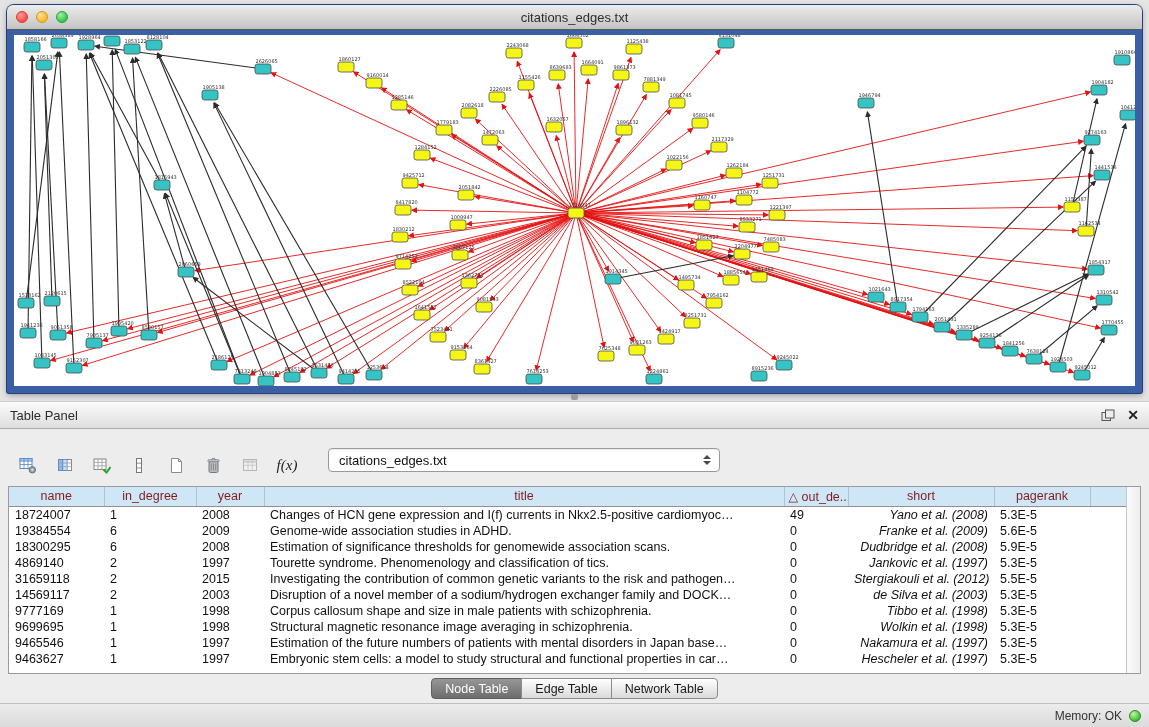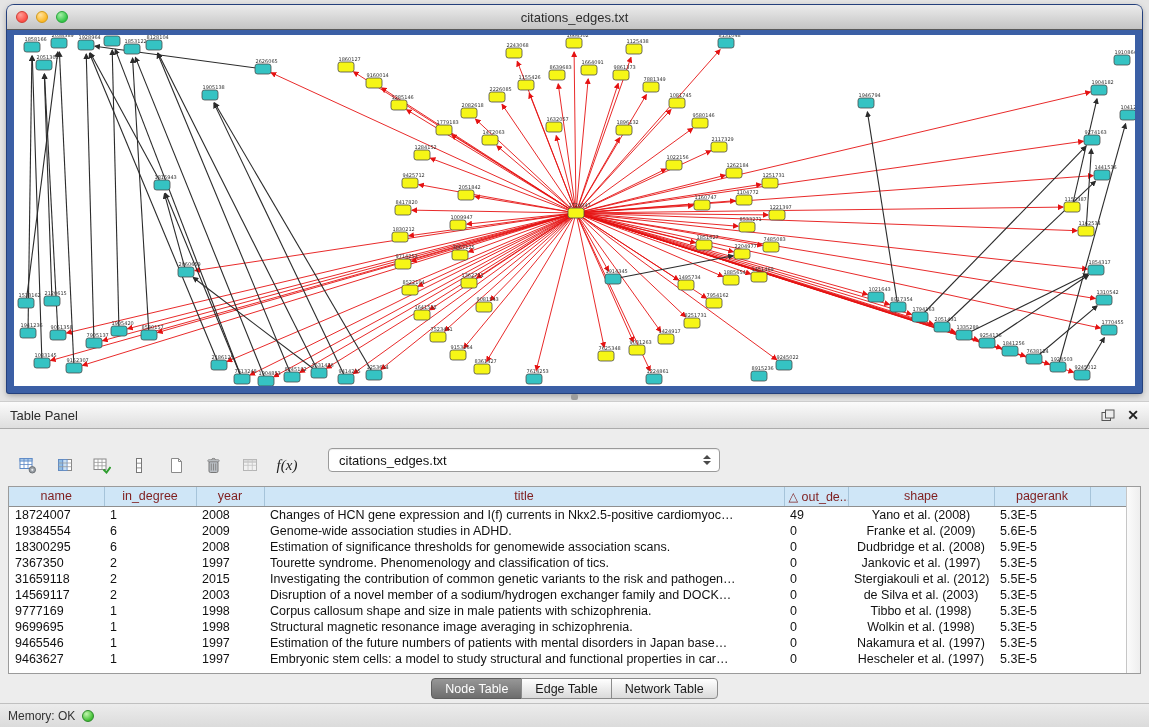--- a/index.html
+++ b/index.html
@@ -82,39 +82,39 @@
     height:19px; background:#cfe6f7;
     border-right:1px solid #a6c4da; border-bottom:1px solid #8f8f8f;
     font-weight:normal; font-size:12.5px; color:#7f1d1d;
     padding:0 4px; text-align:center; overflow:hidden; white-space:nowrap;
   }
   th:last-child{ border-right:none; }
   td{
     font-size:12.5px; color:#111; padding:0 6px; height:16px; line-height:16px;
     white-space:nowrap; overflow:hidden;
   }
-  td.al-center{ text-align:center; }
+  td.al-center{ text-align:right;font-style:italic; }
   .vscroll{ width:14px; border-left:1px solid #c6c6c6;
     background:linear-gradient(90deg,#fbfbfb,#eeeeee); }
 
   .tabs{ position:absolute; left:0; right:0; top:249px; display:flex; justify-content:center; }
   .tab{
     font-family:"Liberation Sans", sans-serif; font-size:12.5px;
     padding:2px 13px; height:21px; border:1px solid #8b8b8b;
     background:linear-gradient(#ffffff,#dadada); color:#1a1a1a; margin-left:-1px;
   }
   .tab:first-child{ border-radius:4px 0 0 4px; margin-left:0; }
   .tab:last-child{ border-radius:0 4px 4px 0; }
   .tab.active{ background:linear-gradient(#979797,#6d6d6d); color:#fff; border-color:#5f5f5f;padding-left:13px; }
 
   
   .statusbar{
     position:absolute; left:0; right:0; bottom:0; height:24px;
     background:linear-gradient(#ececec,#dbdbdb); border-top:1px solid #c0c0c0;
-    display:flex; align-items:center; 
+    display:flex; align-items:center; justify-content:flex-end;
     padding:0 8px; gap:7px; font-size:12px; color:#333;
   }
   .mem-dot{
     width:12px; height:12px; border-radius:50%;
     background:radial-gradient(circle at 35% 30%, #c2f5ae, #49c43b 65%, #2f9e2c);
     border:1px solid #2c8a2a;
   }
 </style>
 </head>
 <body>
@@ -587,21 +587,21 @@
             <col style="width: 96px;">
             <col>
           </colgroup>
         <thead>
             <tr>
               <th>name</th>
               <th>in_degree</th>
               <th>year</th>
               <th>title</th>
               <th>△ out_de...</th>
-              <th>shape</th>
+              <th>short</th>
               <th>pagerank</th>
               <th></th>
             </tr>
           </thead>
         <tbody>
             <tr>
               <td class="al-left">18724007</td>
               <td class="al-left">1</td>
               <td class="al-left">2008</td>
               <td class="al-left">Changes of HCN gene expression and I(f) currents in Nkx2.5-positive cardiomyoc…</td>
@@ -624,21 +624,21 @@
               <td class="al-left">18300295</td>
               <td class="al-left">6</td>
               <td class="al-left">2008</td>
               <td class="al-left">Estimation of significance thresholds for genomewide association scans.</td>
               <td class="al-left">0</td>
               <td class="al-center">Dudbridge et al. (2008)</td>
               <td class="al-left">5.9E-5</td>
               <td class="al-left"></td>
             </tr>
             <tr>
-              <td class="al-left">7367350</td>
+              <td class="al-left">4869140</td>
               <td class="al-left">2</td>
               <td class="al-left">1997</td>
               <td class="al-left">Tourette syndrome. Phenomenology and classification of tics.</td>
               <td class="al-left">0</td>
               <td class="al-center">Jankovic et al. (1997)</td>
               <td class="al-left">5.3E-5</td>
               <td class="al-left"></td>
             </tr>
             <tr>
               <td class="al-left">31659118</td>

